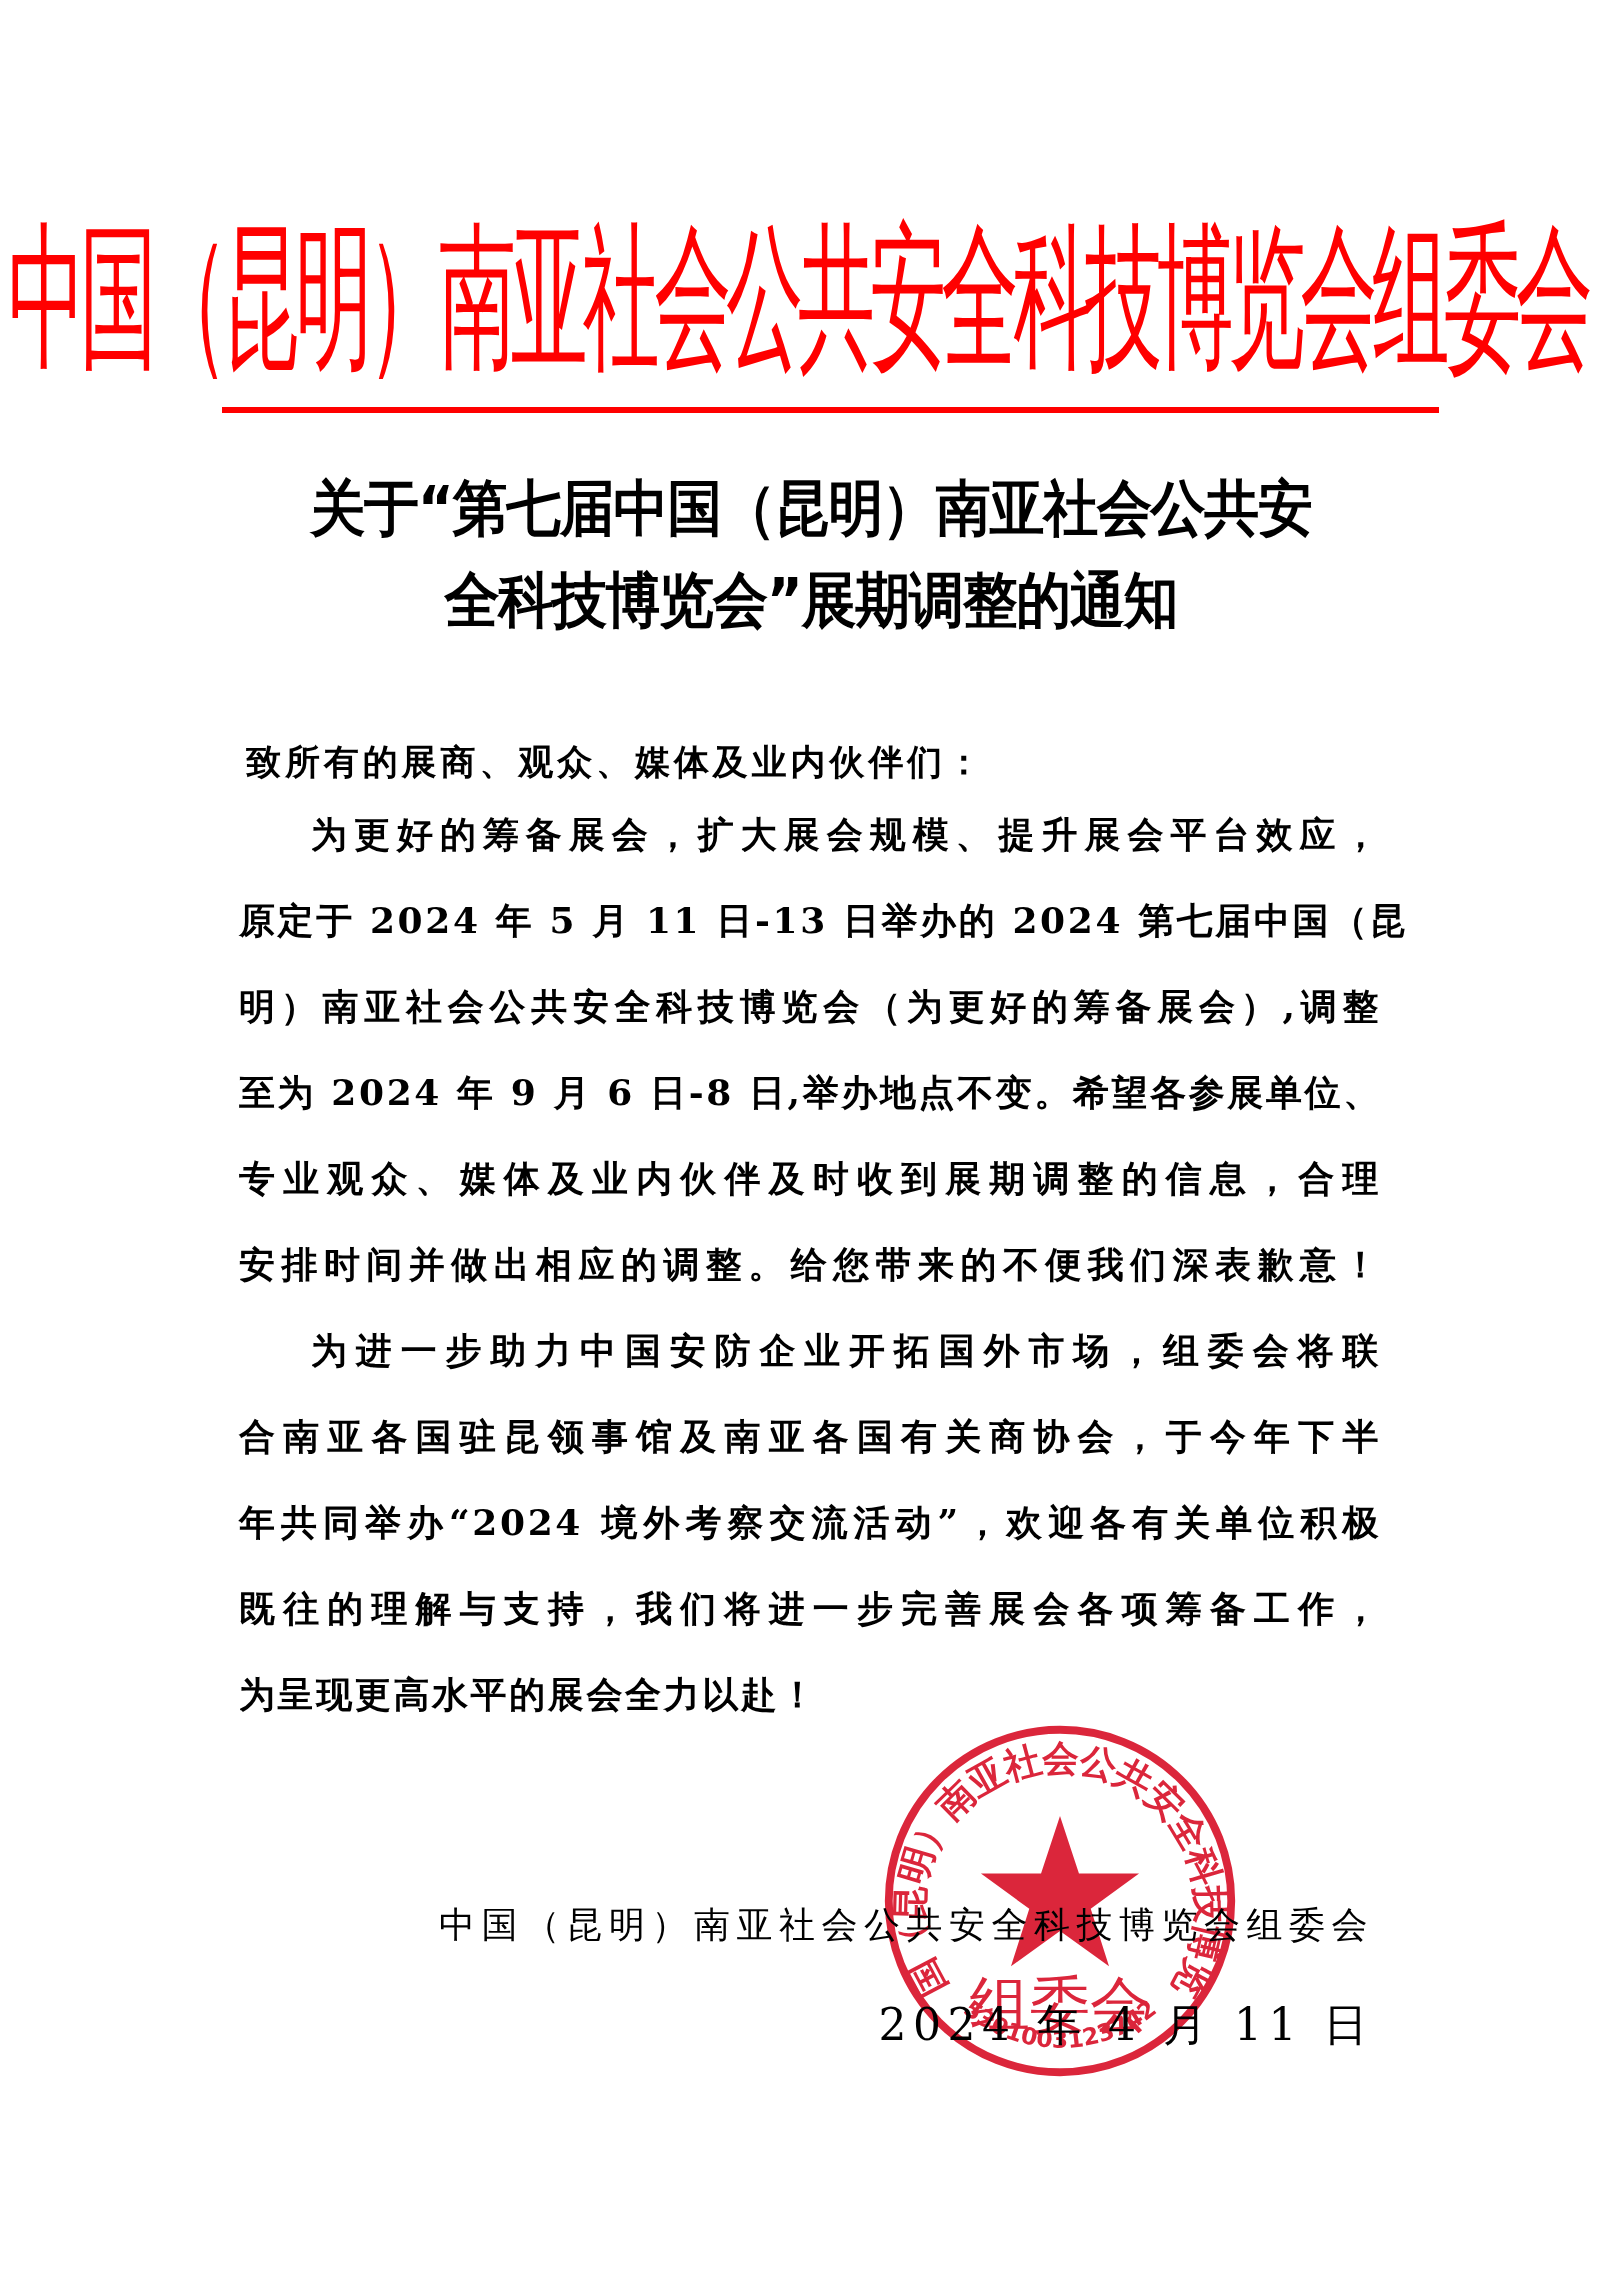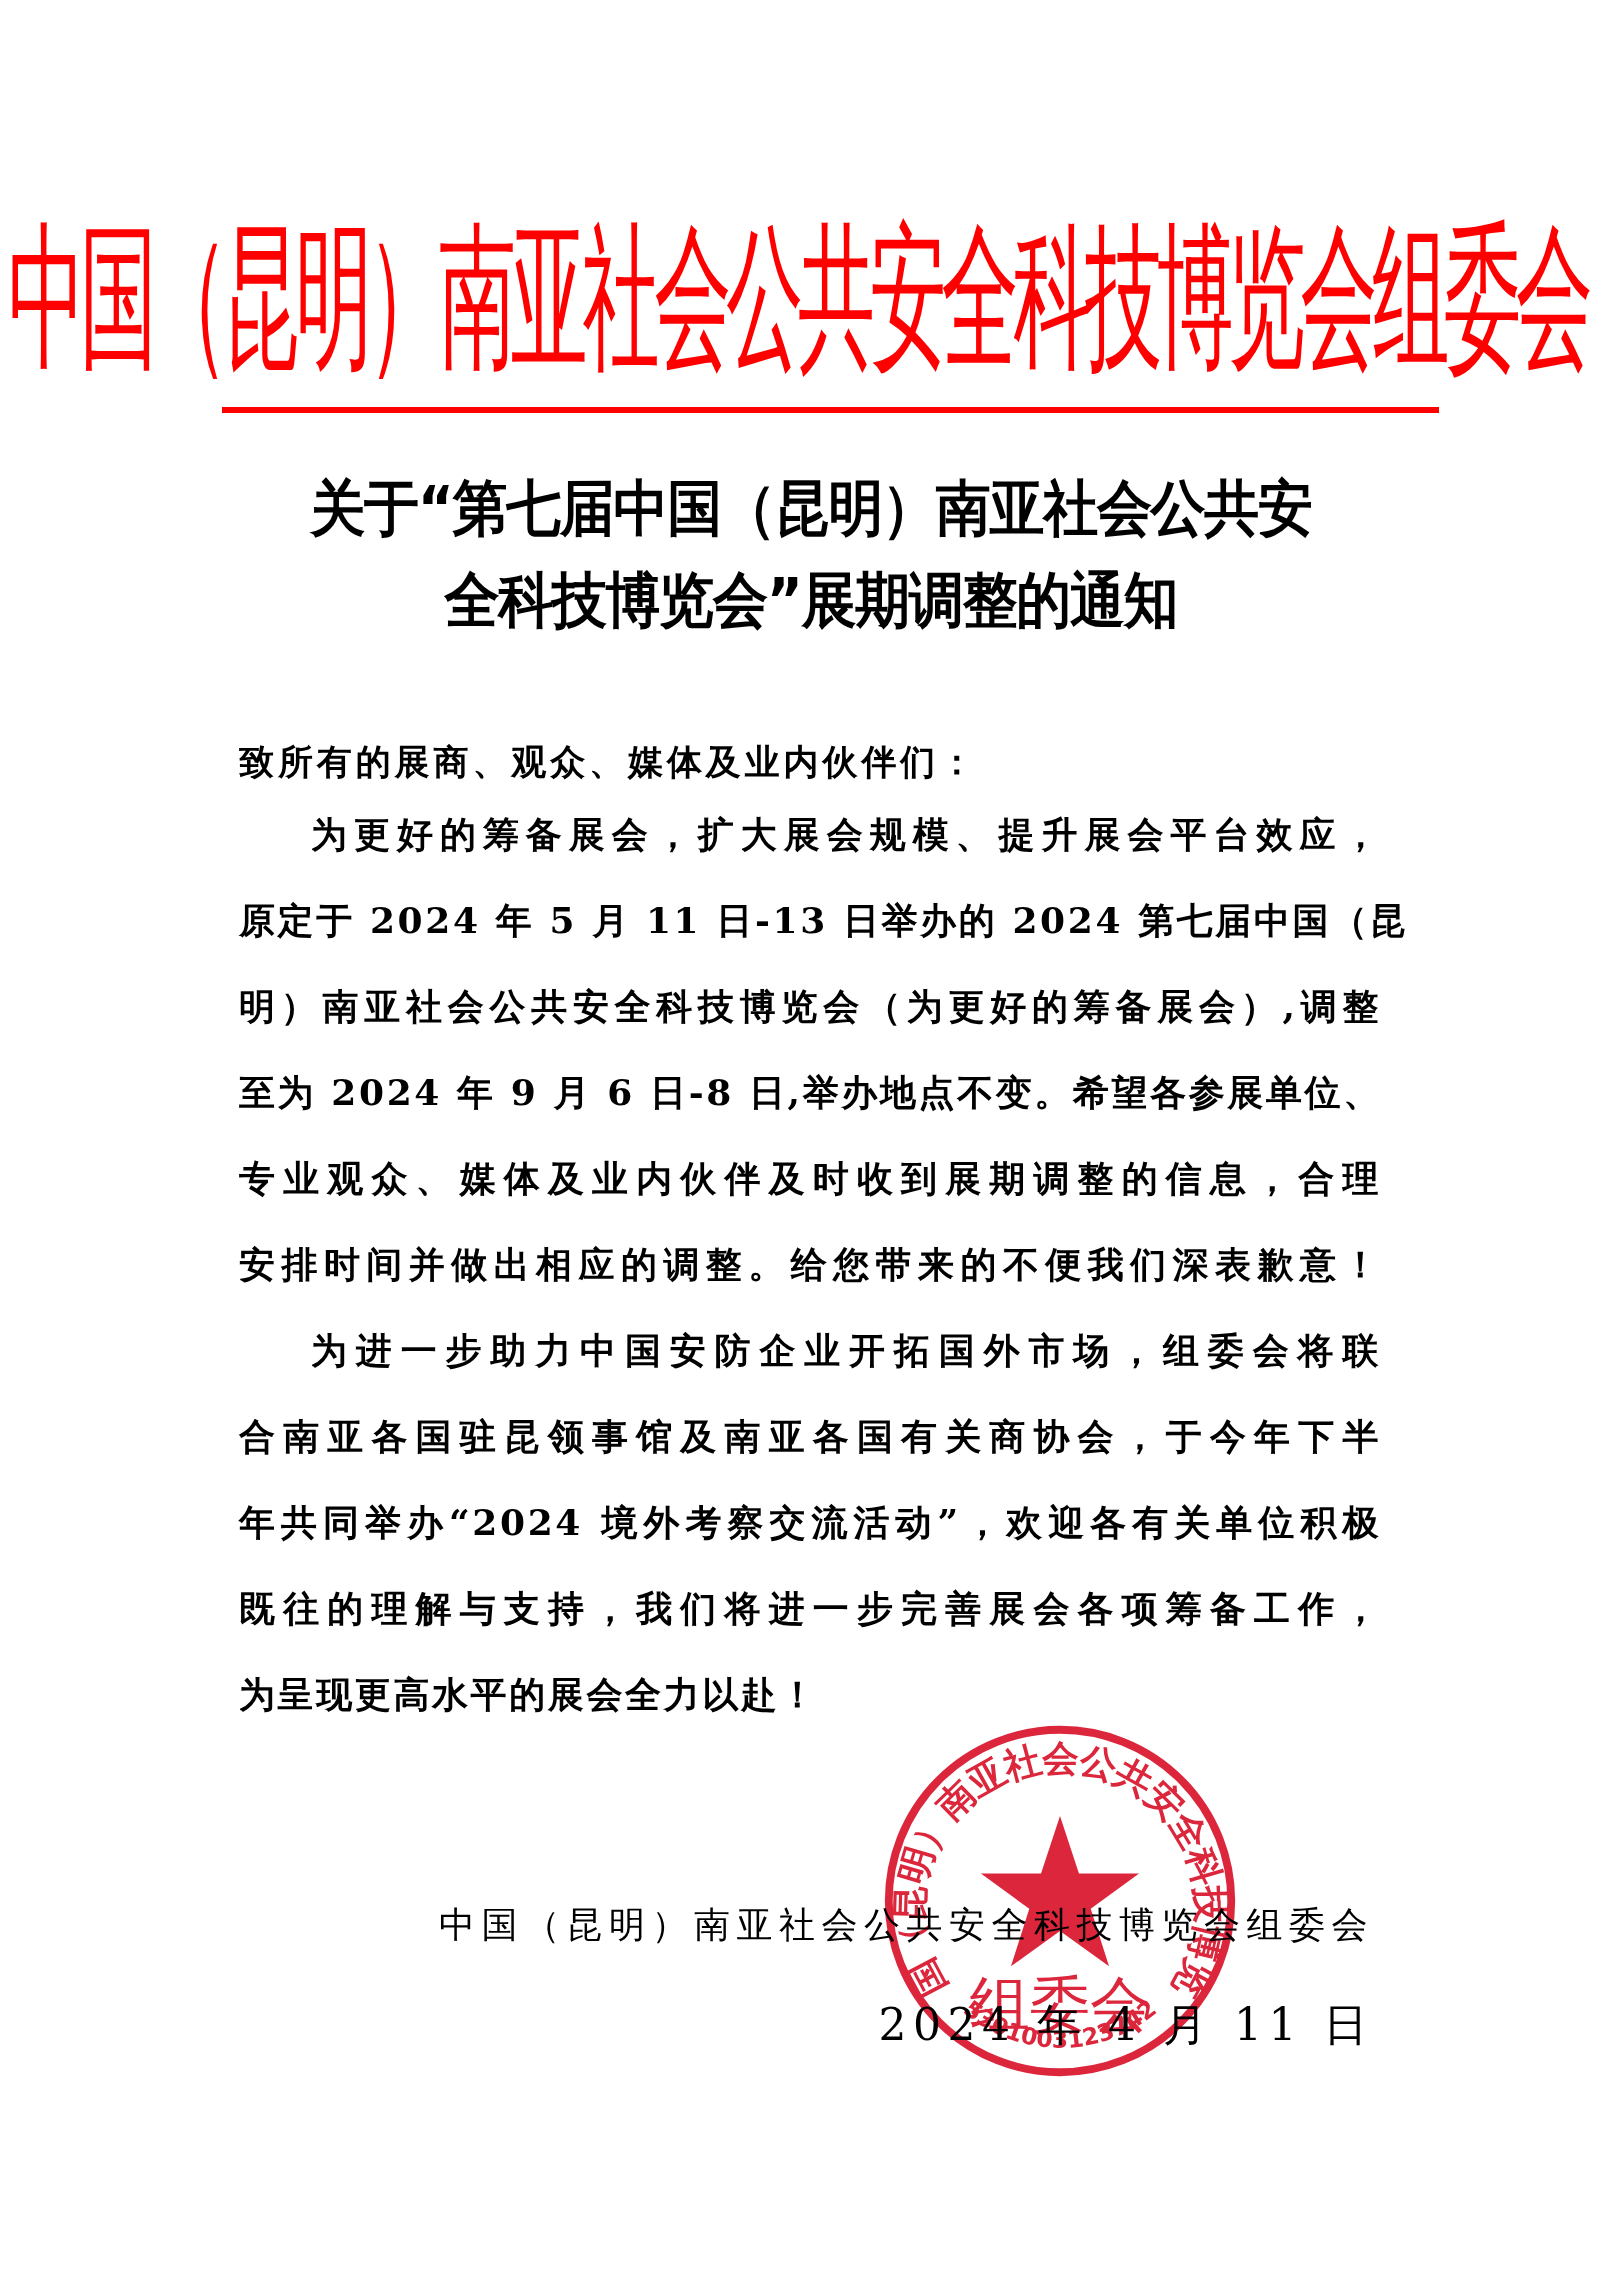--- a/index.html
+++ b/index.html
@@ -8,21 +8,21 @@
   .red-header { position:absolute; left:258px; top:196px; width:1080px; height:209px;
          display:flex; align-items:center; justify-content:center; }
   .red-header span { display:inline-block; color:#ff0000; font-family:"DejaVu Sans","Liberation Sans",sans-serif;
          font-size:77px; letter-spacing:-5.2px; transform:scaleY(2.05); transform-origin:center; white-space:nowrap; }
   .red-rule { position:absolute; left:222px; top:407px; width:1217px; height:5.9px; background:#ff0000; }
   .title { position:absolute; left:222px; width:1178px; text-align:center;
            font-family:"DejaVu Sans","Liberation Sans",sans-serif; font-weight:bold;
            font-size:55px; letter-spacing:-1.3px; transform:scaleY(1.1); }
   .title.l1 { top:472px; }
   .title.l2 { top:564px; }
-  .salutation { position:absolute; left:239px; top:739px; font-size:35px; font-weight:bold;
+  .salutation { position:absolute; left:246px; top:739px; font-size:35px; font-weight:bold;
            font-family:Liberation Sans, sans-serif; letter-spacing:3.9px; }
   .body-text { position:absolute; left:239px; top:808px; width:1142px; }
   .line { height:86px; font-size:36px; line-height:52px; white-space:nowrap; letter-spacing:2.6px;
           font-family:"DejaVu Serif","Liberation Serif",serif; text-align:justify; text-align-last:justify;font-weight:bold; }
   .line.indent { padding-left:72px; }
   .line.last { text-align-last:left; }
   .signature { position:absolute; right:249px; top:1901px; font-size:36px; letter-spacing:6.5px; white-space:nowrap; z-index:2; }
   .date { position:absolute; right:249px; top:1996px; font-size:44px; letter-spacing:6.5px; white-space:nowrap; z-index:2; }
   .stamp { position:absolute; left:877px; top:1718px; width:366px; height:366px; z-index:1; opacity:0.92; }
 </style>

